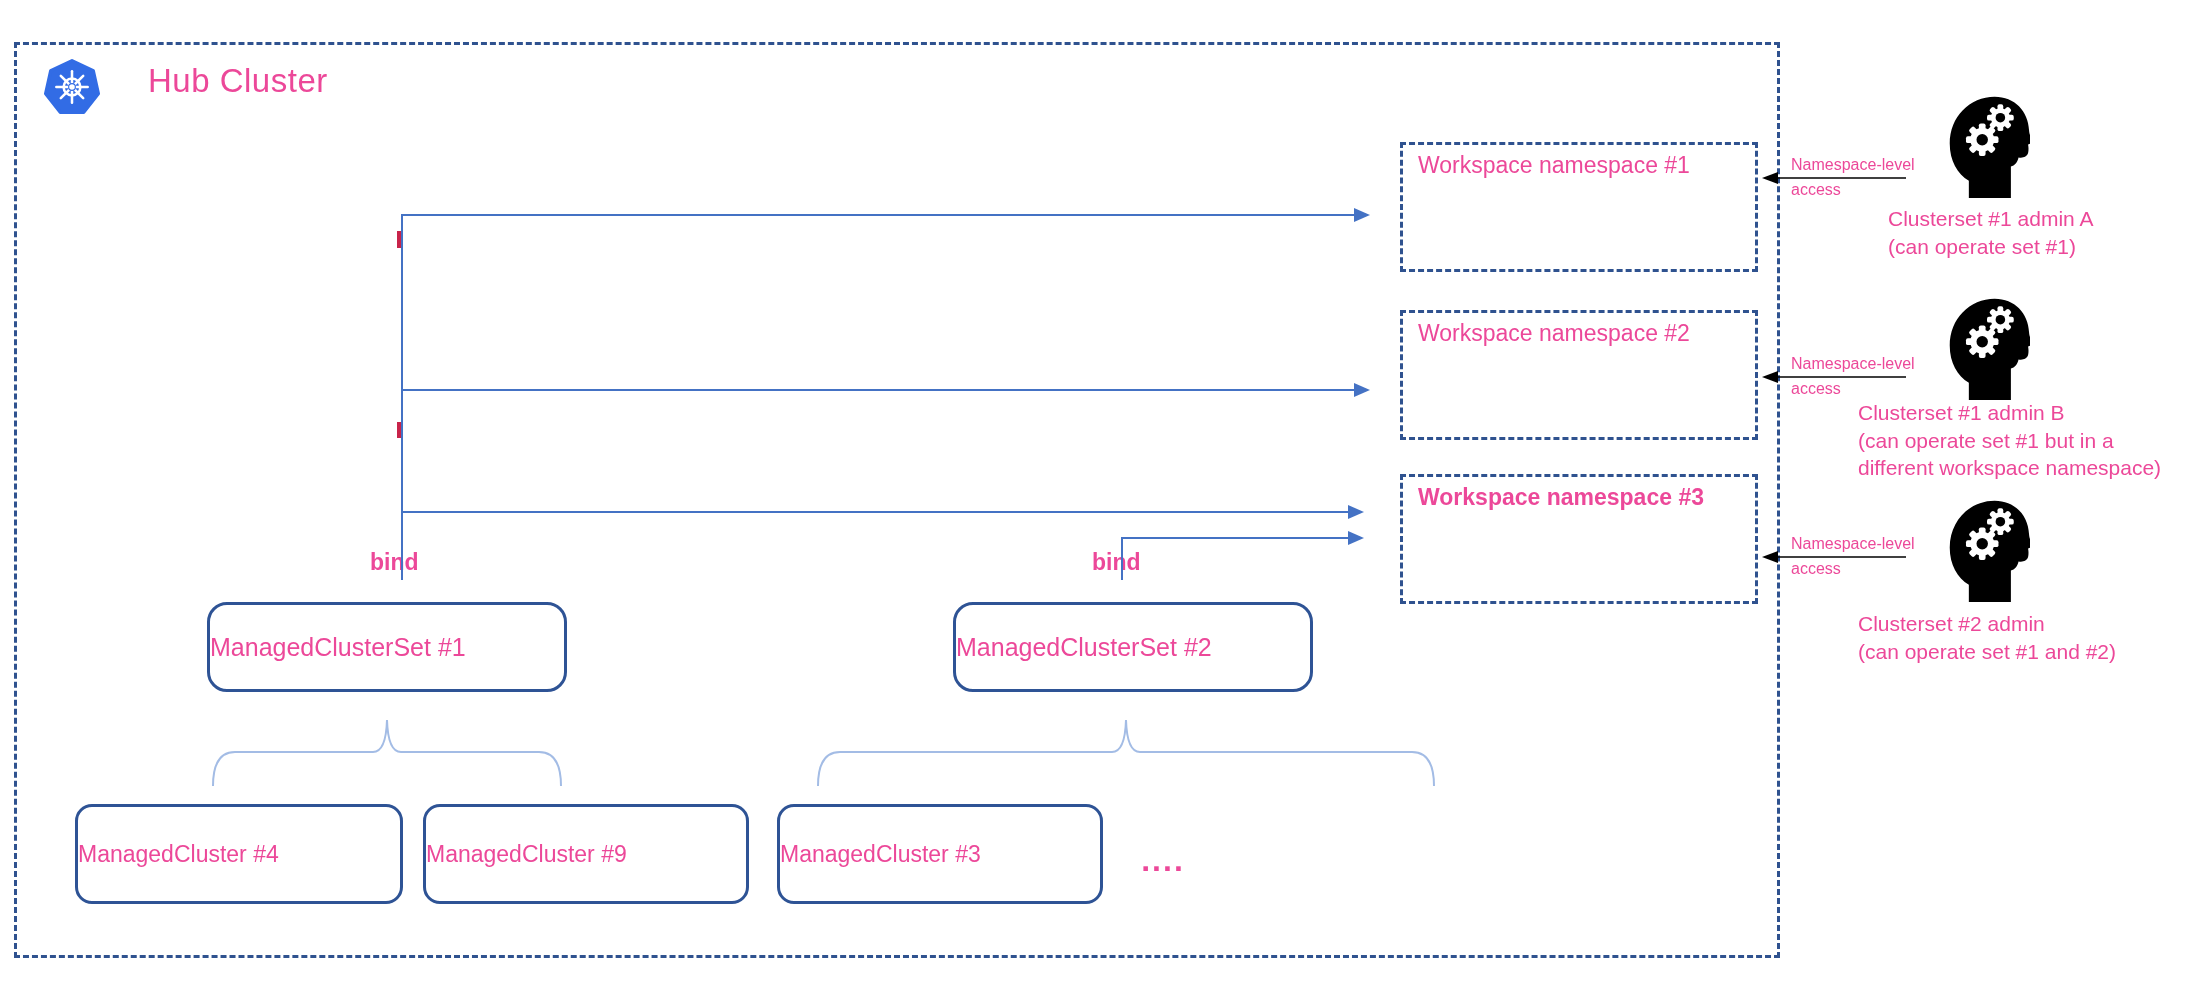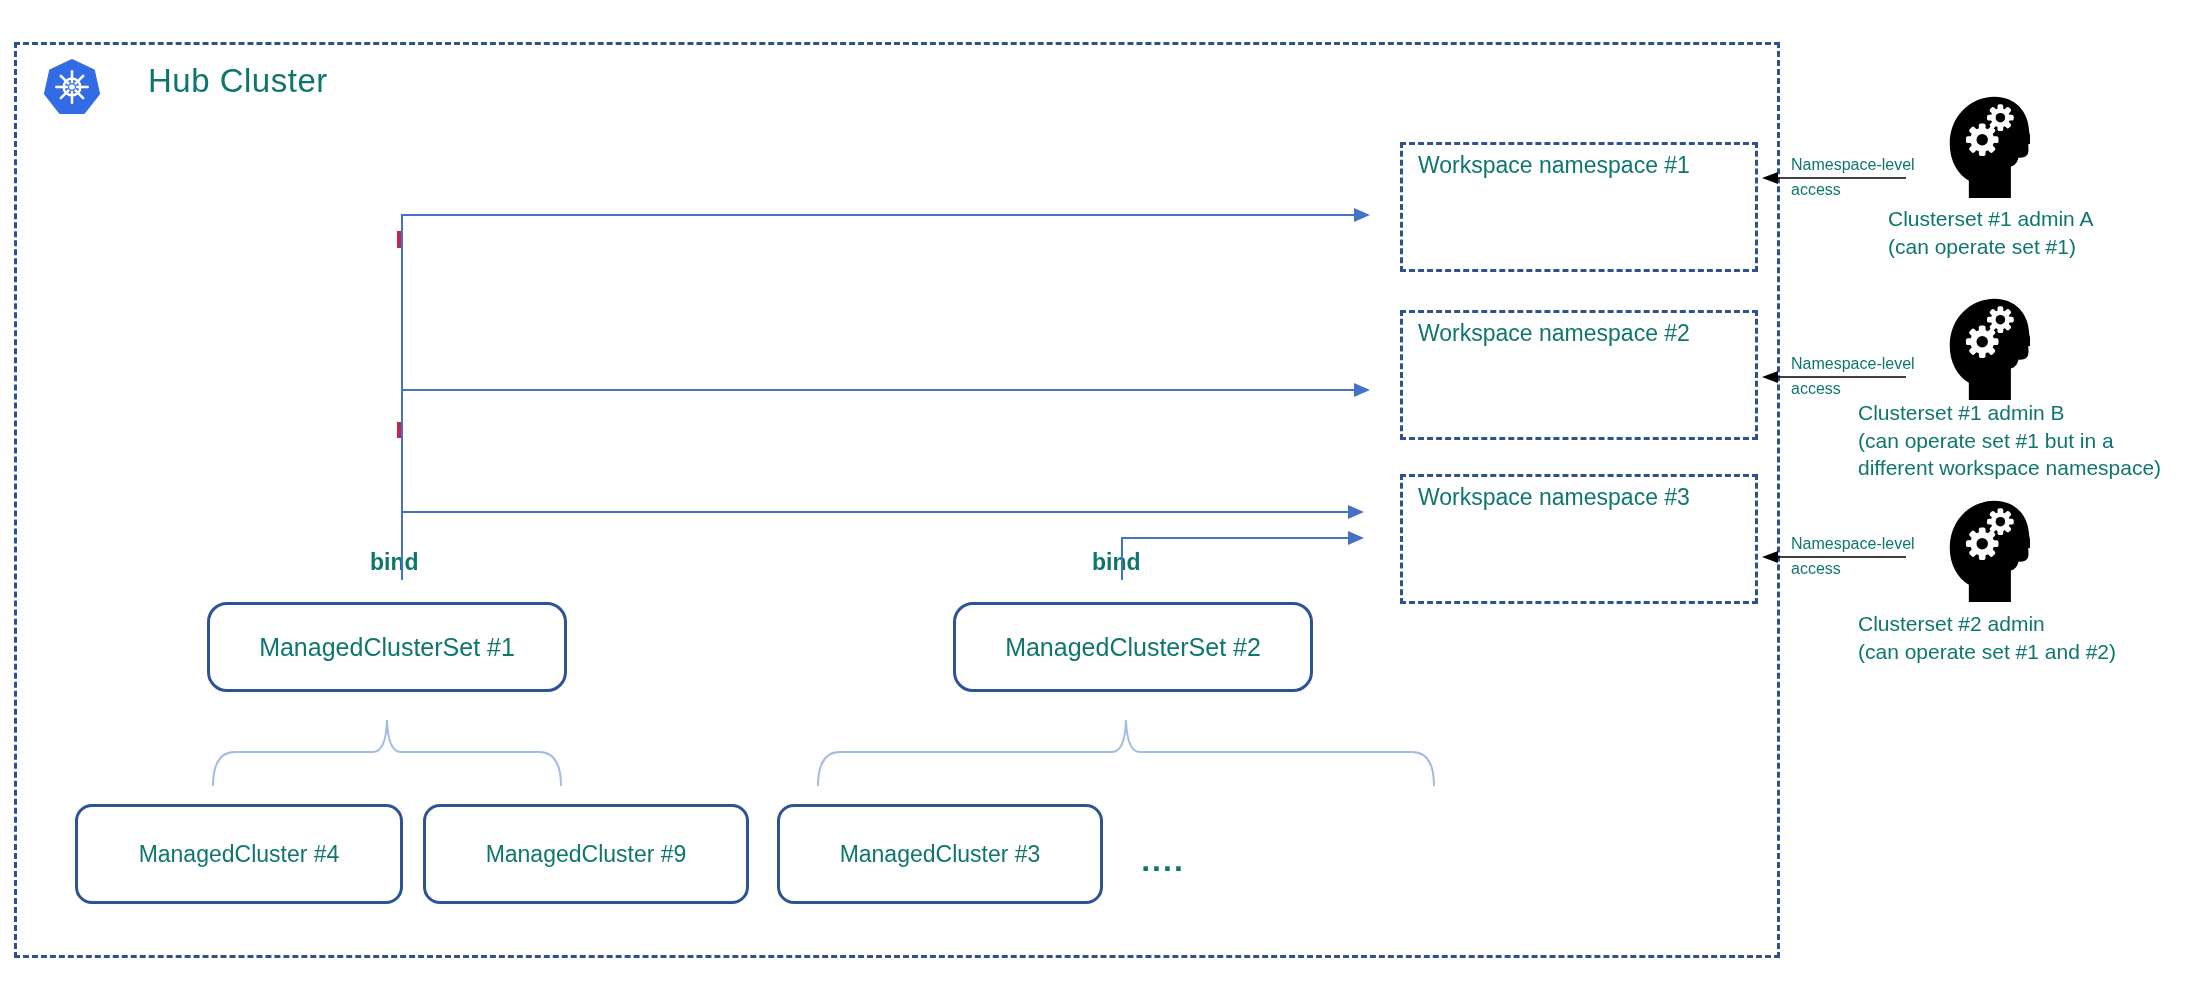--- a/index.html
+++ b/index.html
@@ -1,37 +1,37 @@
 <!DOCTYPE html>
 <html style="--dash_border: #2F528F; --box_border: #2E5395; --arrow_blue: #4472C4; --brace_blue: #A3BCE5; --tick_red: #C8234A; --k8s_blue: #326CE5;"><head>
 <meta charset="utf-8">
 <style>
   html,body{margin:0;padding:0;background:#fff;}
   #canvas{
     position:relative;width:2192px;height:1002px;background:#fff;overflow:hidden;
-    font-family:"Liberation Sans",sans-serif;color:#0f766e;
+    font-family:"Liberation Sans",sans-serif;color:#ec4899;
   }
   .abs{position:absolute;}
   
   .hub-box{
     left:14px;top:42px;width:1760px;height:910px;
     border:3px dashed var(--dash_border);
   }
   .hub-title{left:148px;top:62px;font-size:33px;letter-spacing:.5px;}
   .k8s-logo{left:44px;top:58px;width:56px;height:58px;}
   
   .ws-box{
     left:1400px;width:352px;height:124px;
     border:3px dashed var(--dash_border);background:#fff0;
   }
   .ws-label{padding:7px 15px;font-size:23px;white-space:nowrap;}
   
   .rbox{
     border:3px solid var(--box_border);border-radius:20px;background:#fff;
-    display:flex;align-items:center;justify-content:center;
+    display:flex;align-items:center;
     font-size:25px;white-space:nowrap;
   }
   .mcs{top:602px;width:354px;height:84px;}
   .mc{top:804px;height:94px;width:320px;font-size:23px;border-radius:17px;}
   .bind{font-size:23px;font-weight:bold;}
   .dots{left:1128px;top:842px;width:70px;text-align:center;font-size:32px;font-weight:bold;letter-spacing:2px;}
   
   .admin-icon{width:86px;height:112px;left:1944px;}
   .admin-text{font-size:21px;line-height:27.5px;white-space:nowrap;}
   .ns-label{font-size:16px;line-height:20px;white-space:nowrap;left:1791px;}
@@ -68,21 +68,21 @@
   </svg>
 
   <div class="abs hub-title">Hub Cluster</div>
 
   <div class="abs ws-box" style="top:142px;">
     <div class="ws-label">Workspace namespace #1</div>
   </div>
   <div class="abs ws-box" style="top:310px;">
     <div class="ws-label">Workspace namespace #2</div>
   </div>
-  <div class="abs ws-box" style="top:474px;">
+  <div class="abs ws-box" style="top:474px;font-weight:bold;">
     <div class="ws-label">Workspace namespace #3</div>
   </div>
 
   <div class="abs bind" style="left:370px;top:549px;">bind</div>
   <div class="abs bind" style="left:1092px;top:549px;">bind</div>
 
   <div class="abs rbox mcs" style="left:207px;">
     <span>ManagedClusterSet #1</span>
   </div>
   <div class="abs rbox mcs" style="left:953px;">

